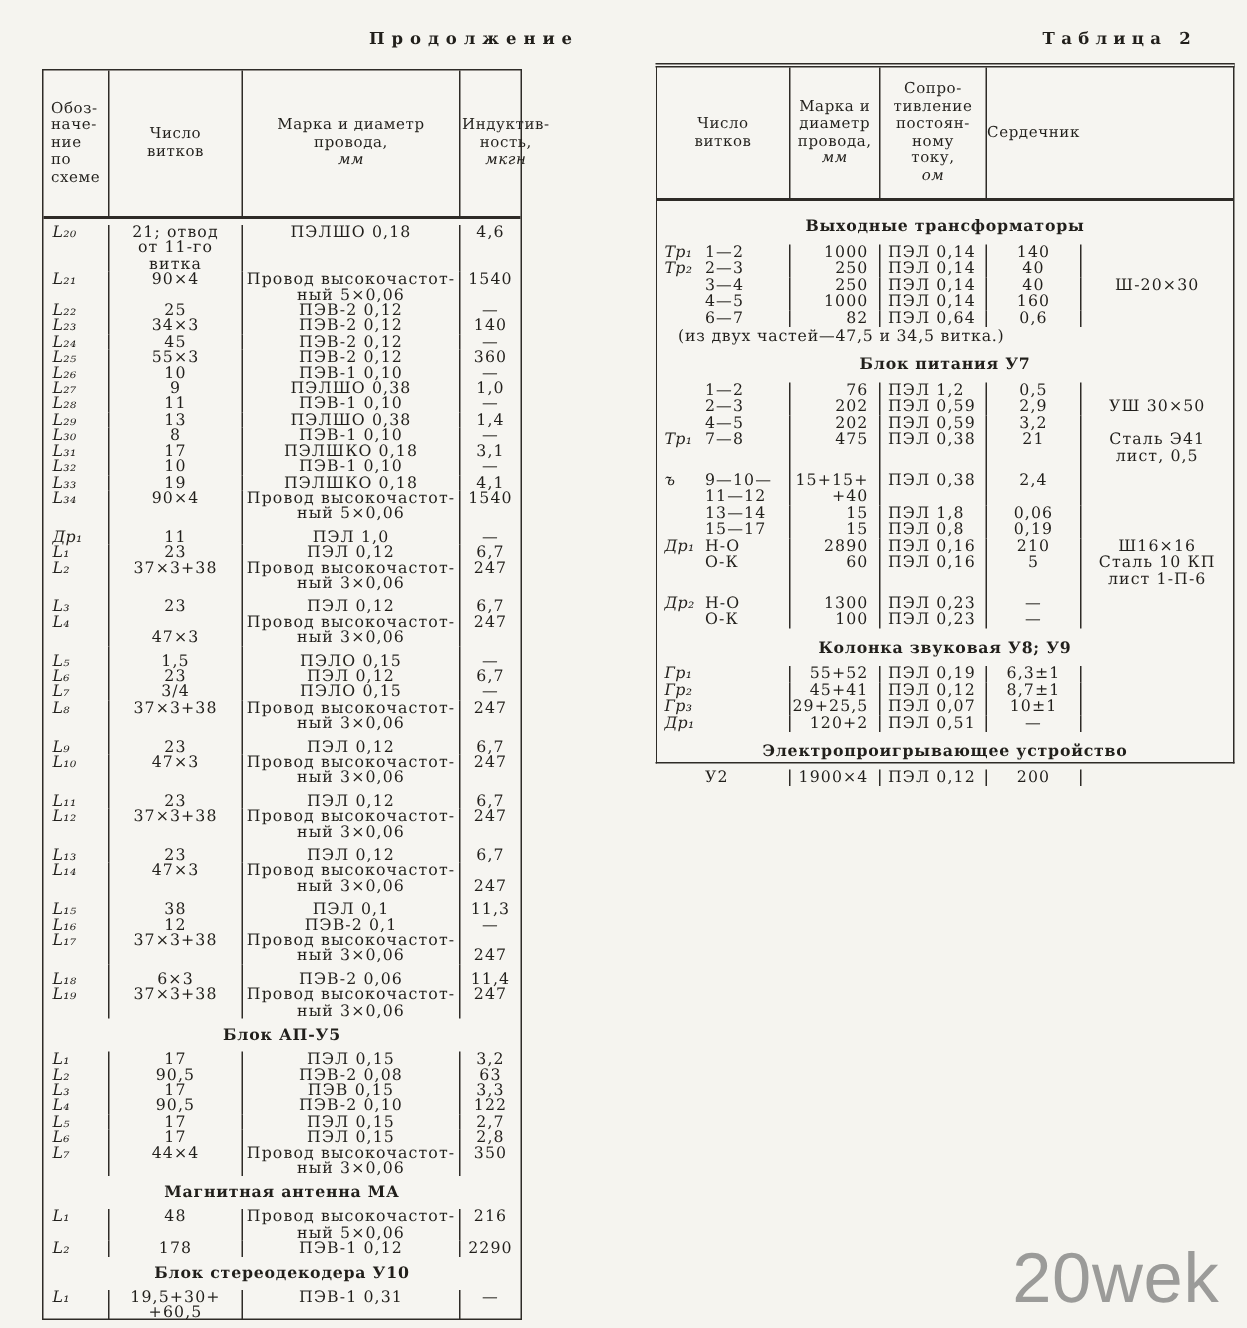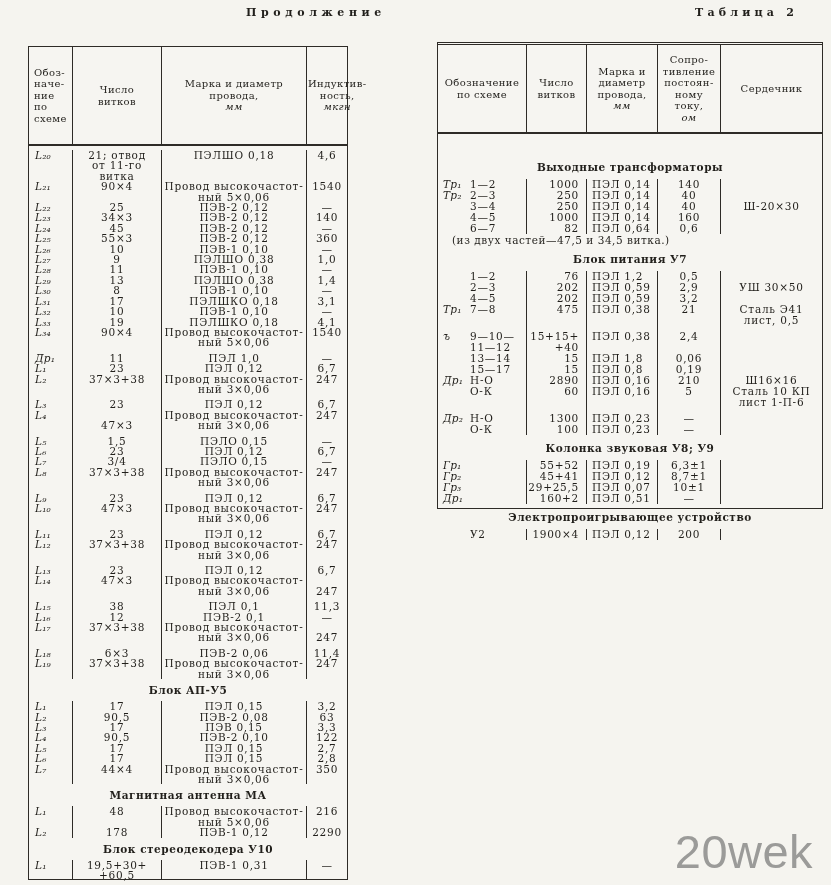--- a/index.html
+++ b/index.html
@@ -4,21 +4,21 @@
 <style>
   html,body{margin:0;padding:0;}
   body{
     width:831px;height:885px;position:relative;overflow:hidden;
     background:#f5f4ef;
     font-family:"DejaVu Serif", serif;
     color:#211f1b;
     -webkit-font-smoothing:antialiased;
   }
   .caption{
-    position:absolute;top:6px;font-weight:bold;font-size:11px;
+    position:absolute;top:19px;font-weight:bold;font-size:11px;
     letter-spacing:.42em;white-space:nowrap;
   }
   #cap-left{left:28px;width:362px;text-align:right;padding-right:4px;box-sizing:border-box;}
   #cap-right{left:437px;width:385px;text-align:right;padding-right:24px;box-sizing:border-box;letter-spacing:.38em;}
 
   .tbl{position:absolute;border:1.5px solid #2e2b27;box-sizing:border-box;background:rgba(255,255,255,0.12);}
   #left-table{left:28px;top:46px;width:320px;height:834px;}
   #right-table{left:437px;top:42px;width:386px;height:467px;border-top:3px double #2e2b27;}
 
   .thead{display:grid;border-bottom:2px solid #2e2b27;box-sizing:border-box;}
@@ -28,21 +28,21 @@
     display:flex;flex-direction:column;justify-content:center;align-items:center;
     text-align:center;font-size:10px;line-height:11.5px;white-space:pre-line;
     padding:2px 1px;box-sizing:border-box;letter-spacing:.04em;
   }
   .hcell + .hcell{border-left:1px solid #2e2b27;}
   #left-table .hcell:first-child{align-items:flex-start;text-align:left;padding-left:5px;}
   .hunit{font-style:italic;}
 
   .tbody{padding-top:4px;font-size:10.5px;}
   #left-table .tbody{line-height:10.4px;}
-  #right-table .tbody{line-height:11px;margin-top:16px;}
+  #right-table .tbody{line-height:11px;}
 
   .stitle{
     text-align:center;font-weight:bold;font-size:10.5px;
     letter-spacing:.05em;margin:6px 0 5px;line-height:11px;
   }
   #right-table .stitle{margin:8px 0 6px;}
 
   .trow{display:grid;}
   .lrow{grid-template-columns:43px 89px 145px 1fr;}
   .rrow{grid-template-columns:88px 60px 71px 63px 1fr;}
@@ -392,22 +392,20 @@
 +60,5</div>
           <div class="c c-wire">ПЭВ-1 0,31</div>
           <div class="c c-ind">—</div>
         </div>
       </div>
     </div>
 </div>
 
 <div class="tbl" id="right-table">
   <div class="thead" id="right-head">
-      <div class="hcell"><span class="htext">Обозначение
-по схеме</span></div>
       <div class="hcell"><span class="htext">Число
 витков</span></div>
       <div class="hcell"><span class="htext">Марка и
 диаметр
 провода,</span><span class="hunit" style="display: block;">мм</span></div>
       <div class="hcell"><span class="htext">Сопро-
 тивление
 постоян-
 ному
 току,</span><span class="hunit"> ом</span></div>
@@ -555,21 +553,21 @@
         </div>
         <div class="trow rrow">
           <div class="c c-desr"><span class="pre">Гр₃</span><span class="pin"></span></div>
           <div class="c c-turnsr">29+25,5</div>
           <div class="c c-wirel">ПЭЛ 0,07</div>
           <div class="c c-res">10±1</div>
           <div class="c c-core"></div>
         </div>
         <div class="trow rrow">
           <div class="c c-desr"><span class="pre">Др₁</span><span class="pin"></span></div>
-          <div class="c c-turnsr">160+2</div>
+          <div class="c c-turnsr">120+2</div>
           <div class="c c-wirel">ПЭЛ 0,51</div>
           <div class="c c-res">—</div>
           <div class="c c-core"></div>
         </div>
       </div>
       <div class="section">
         <div class="stitle">Электропроигрывающее устройство</div>
         <div class="trow rrow">
           <div class="c c-desr"><span class="pre"></span><span class="pin">У2</span></div>
           <div class="c c-turnsr">1900×4</div>

